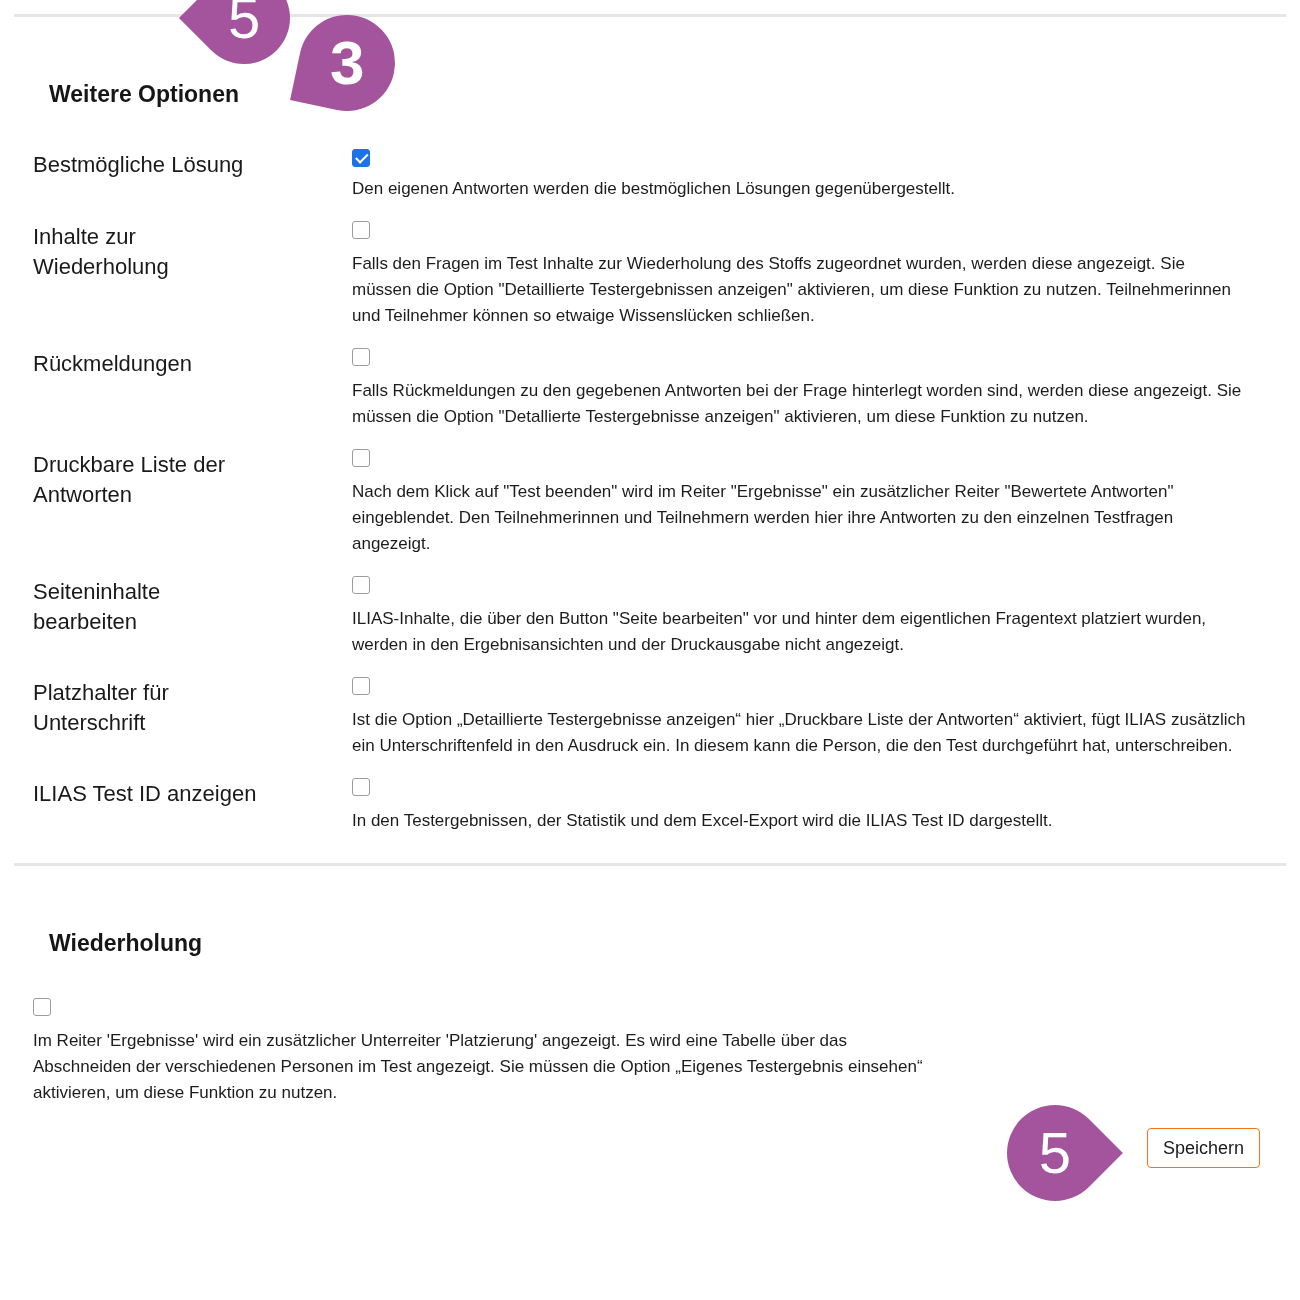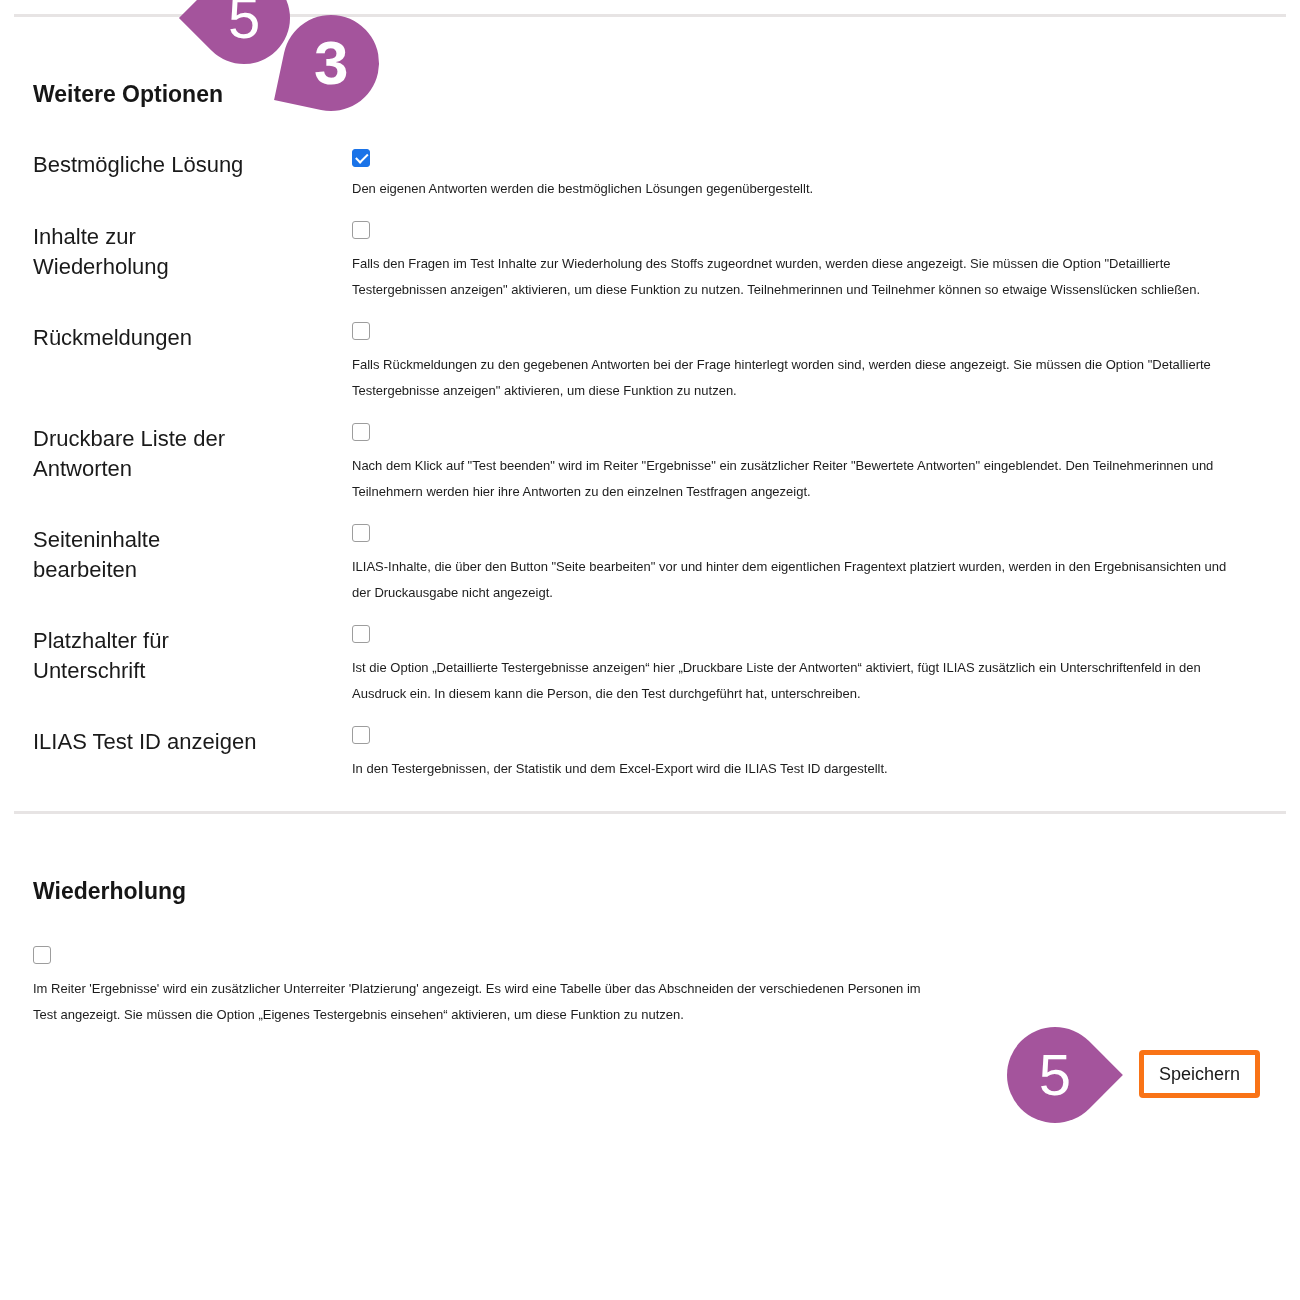--- a/index.html
+++ b/index.html
@@ -16,21 +16,21 @@
     background:#fff;
     padding:14px 40px 0 33px;
     font-family:"Liberation Sans", sans-serif;
     color:var(--text);
   }
   .divider{height:3px;background:var(--divider);border:0;margin:0 -26px 0 -19px;}
   .divider.mid{margin-top:29px;}
   h2.section-title{
     position:relative;
     font-size:23px;line-height:26px;font-weight:700;color:#161616;
-    margin:64px 0 0 0;
+    margin:64px 0 0 16px;
   }
   .rows{margin-top:42px;}
   .row{display:flex;margin-bottom:19px;}
   .row-label{
     flex:0 0 319px;
     padding:1px 89px 0 0;
     font-size:22px;line-height:30px;color:#1a1a1a;
     hyphens:auto;-webkit-hyphens:auto;
     position:relative;
   }
@@ -42,31 +42,31 @@
     cursor:pointer;
   }
   .checkbox.checked{background:var(--check);border-color:var(--check);}
   .checkbox.checked::after{
     content:"";display:block;width:5px;height:10px;
     border:solid #fff;border-width:0 2.5px 2.5px 0;
     transform:rotate(45deg) translate(-0.5px,-1px);
   }
   .row-desc{
     margin-top:8px;max-width:895px;
-    font-size:13px;line-height:26px;color:#1d1d1d;
+    font-size:17px;line-height:26px;color:#1d1d1d;
     hyphens:auto;-webkit-hyphens:auto;
   }
   .actions{
     position:relative;
     display:flex;justify-content:flex-end;
     margin-top:22px;
   }
   .save-btn{
     font-family:inherit;font-size:18px;color:#1a1a1a;
-    background:#fff;border:5px solid #f97316;border-radius:4px;
+    background:#fff;border:1px solid #f97316;border-radius:4px;
     padding:8px 15px;line-height:22px;cursor:pointer;
   }
   .marker{
     position:absolute;z-index:5;
     background:var(--accent);
     border-radius:50% 50% 50% 0;
     display:flex;align-items:center;justify-content:center;
     pointer-events:none;
   }
   .marker-num{color:#fff;font-size:58px;line-height:1;}

